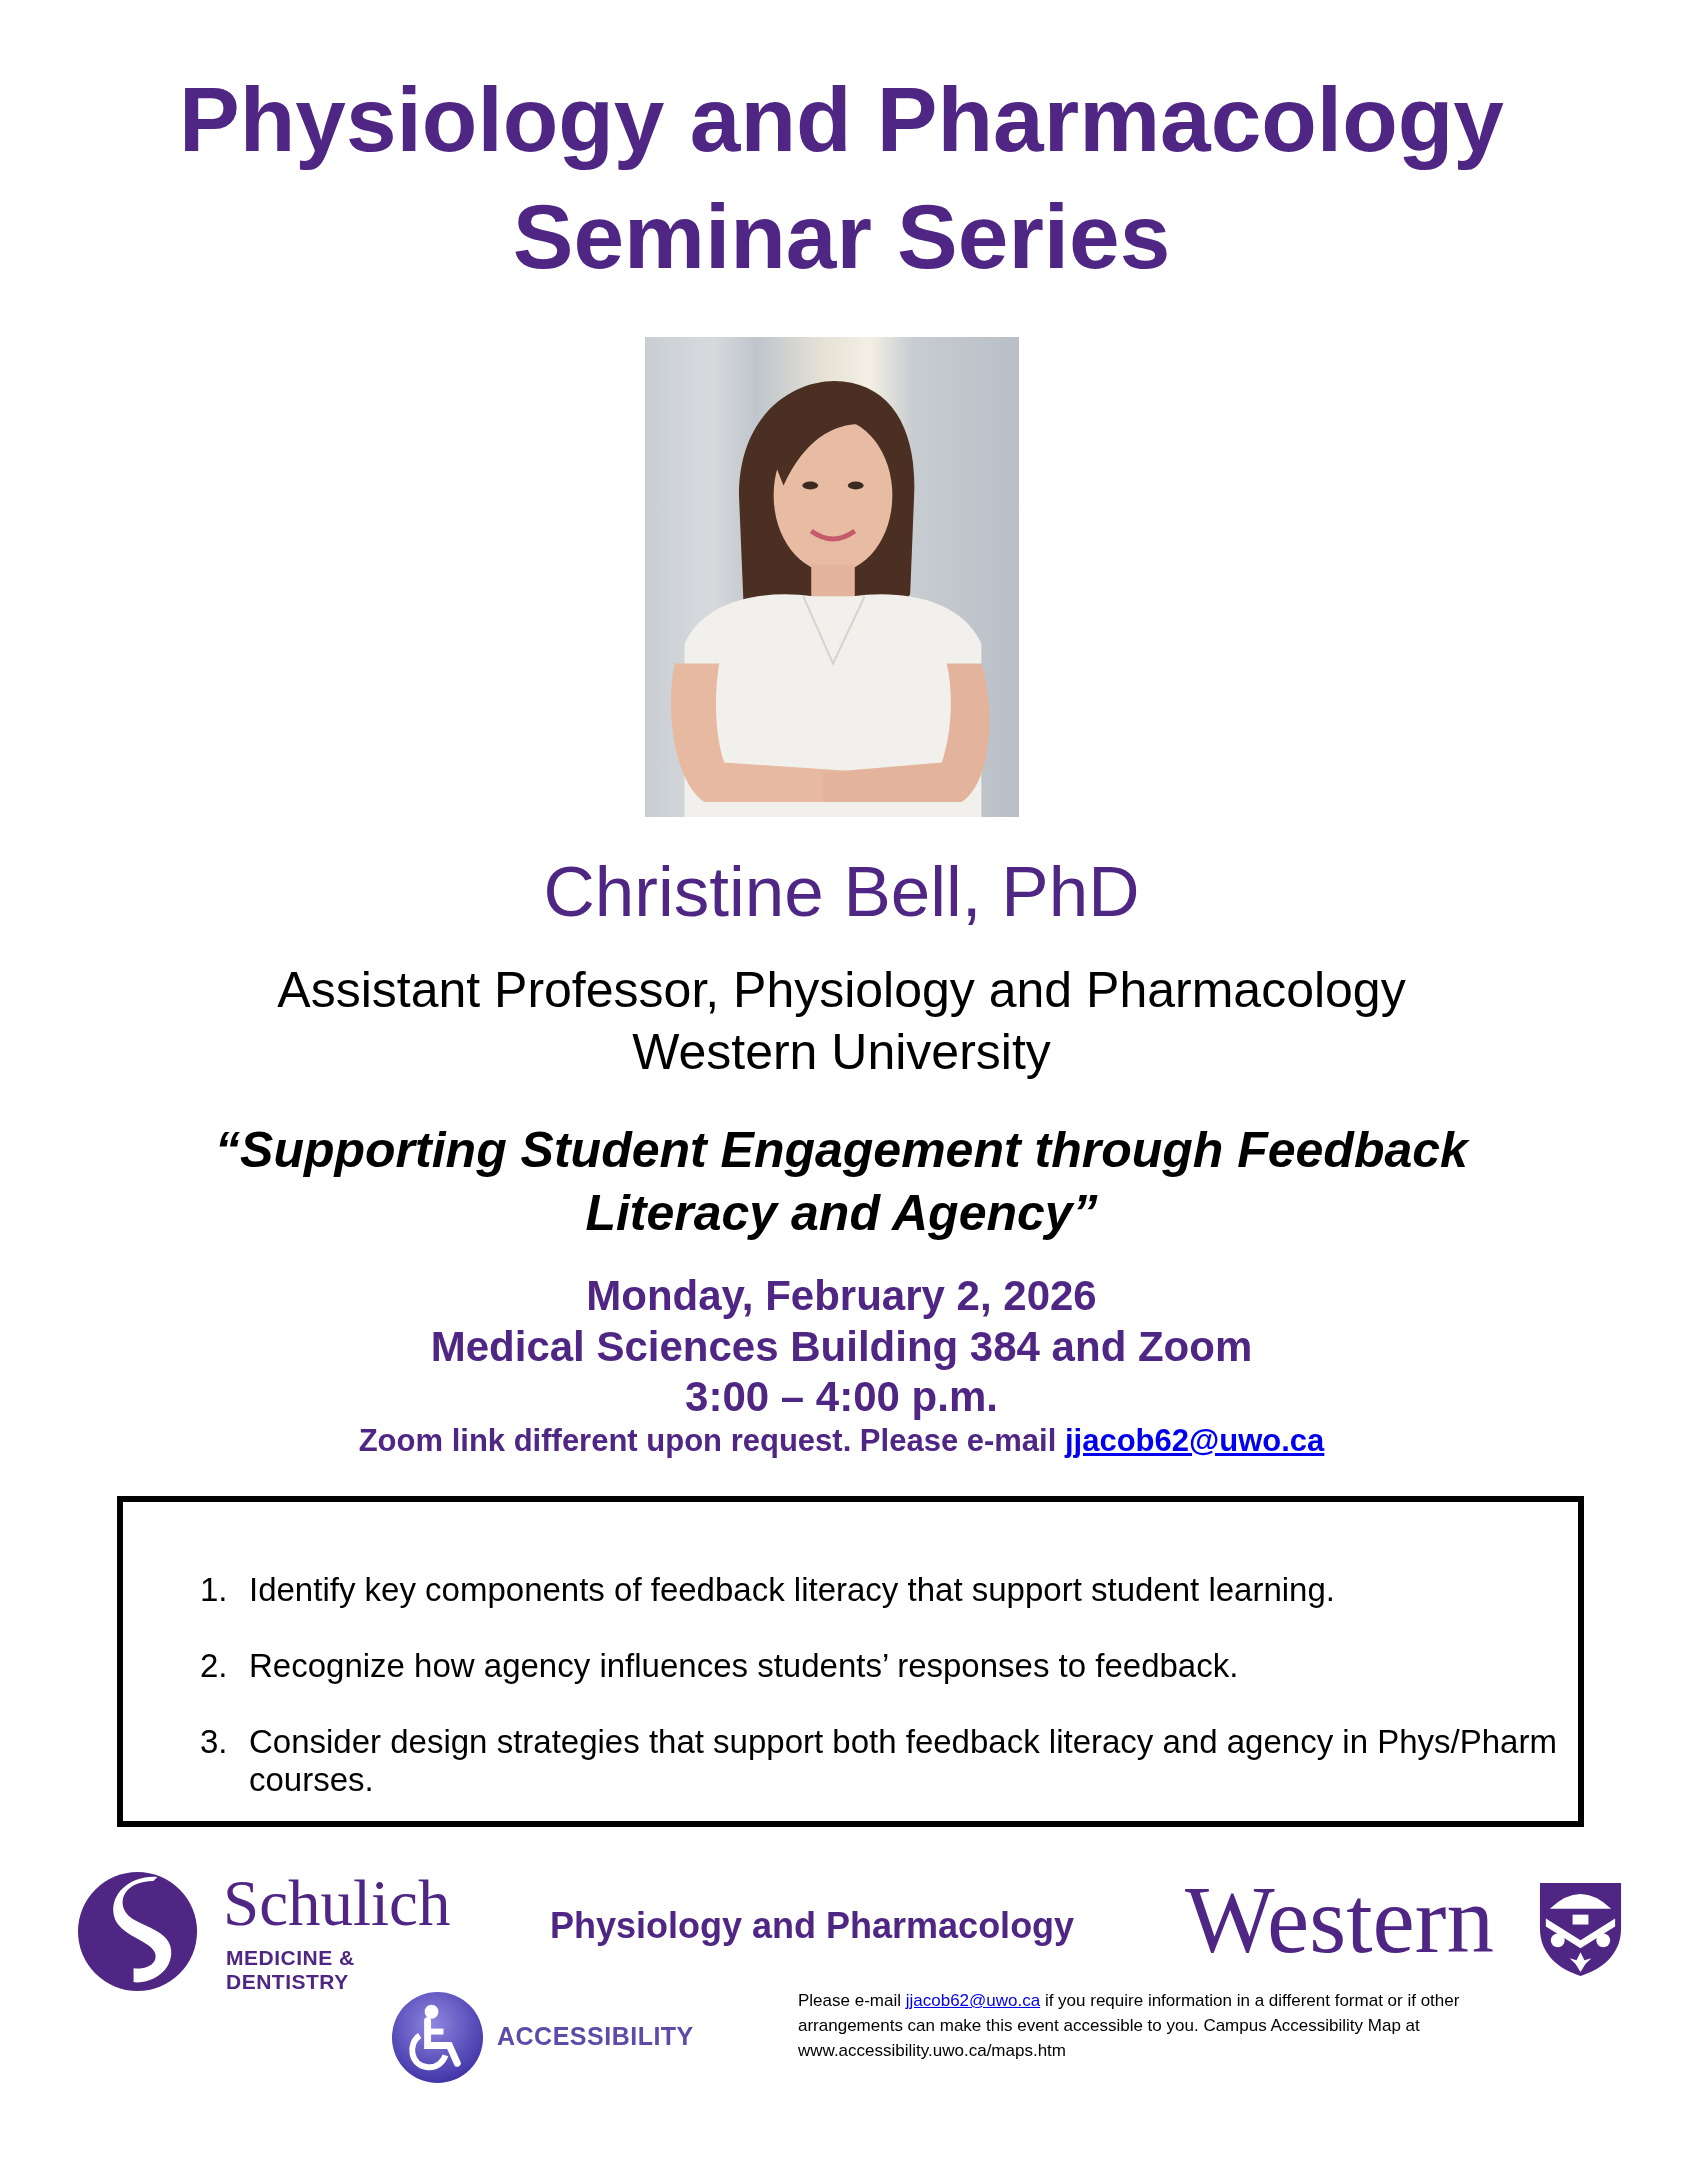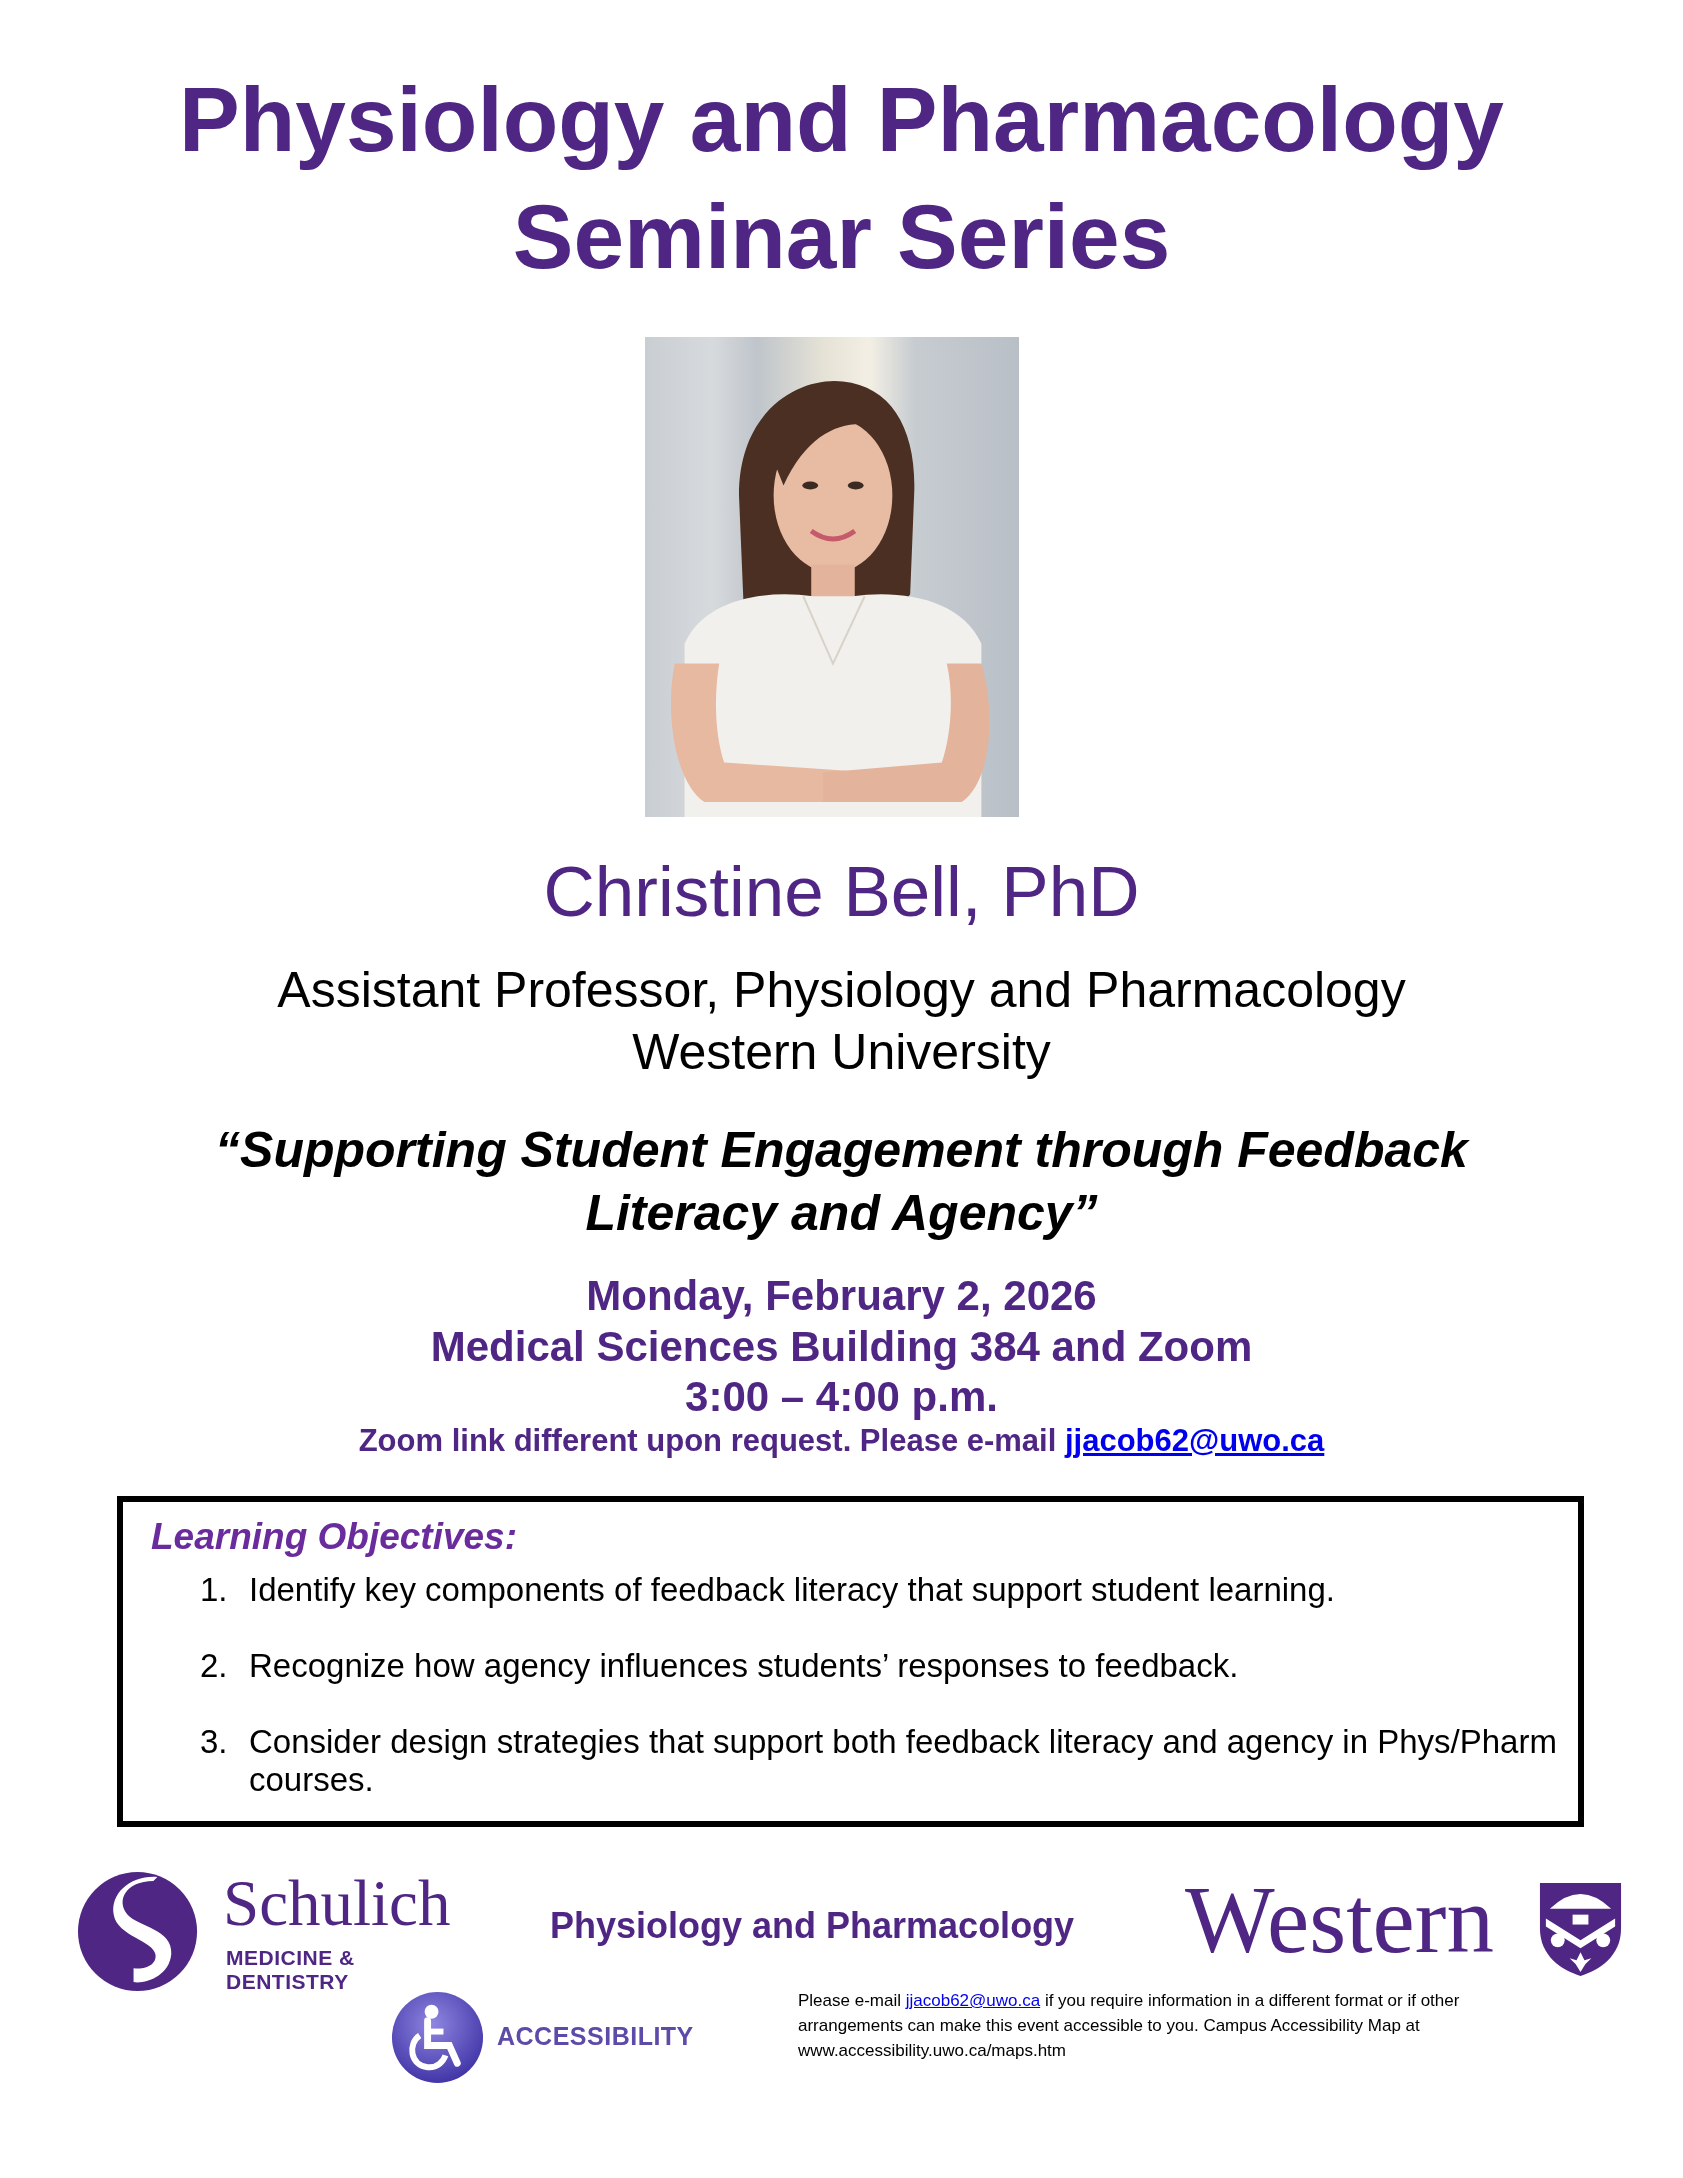--- a/index.html
+++ b/index.html
@@ -78,21 +78,20 @@
 <div class="abs center talk-title" style="top:1182px;">Literacy and Agency”</div>
 
 <div class="abs center purple details">Monday, February 2, 2026</div>
 <div class="abs center purple details" style="top:1322px;">Medical Sciences Building 384 and Zoom</div>
 <div class="abs center purple details" style="top:1372px;">3:00 – 4:00 p.m.</div>
 <div class="abs center purple zoom-note">
   <span>Zoom link different upon request. Please e-mail </span><a class="email">jjacob62@uwo.ca</a>
 </div>
 
 <div class="abs objectives">
-  <div class="obj-heading">Learning Objectives:</div>
   <ol class="obj-list">
     <li class="obj-item">
       <span class="obj-num">1.</span>
       <span>Identify key components of feedback literacy that support student learning.</span>
     </li>
     <li class="obj-item">
       <span class="obj-num">2.</span>
       <span>Recognize how agency influences students’ responses to feedback.</span>
     </li>
     <li class="obj-item">

